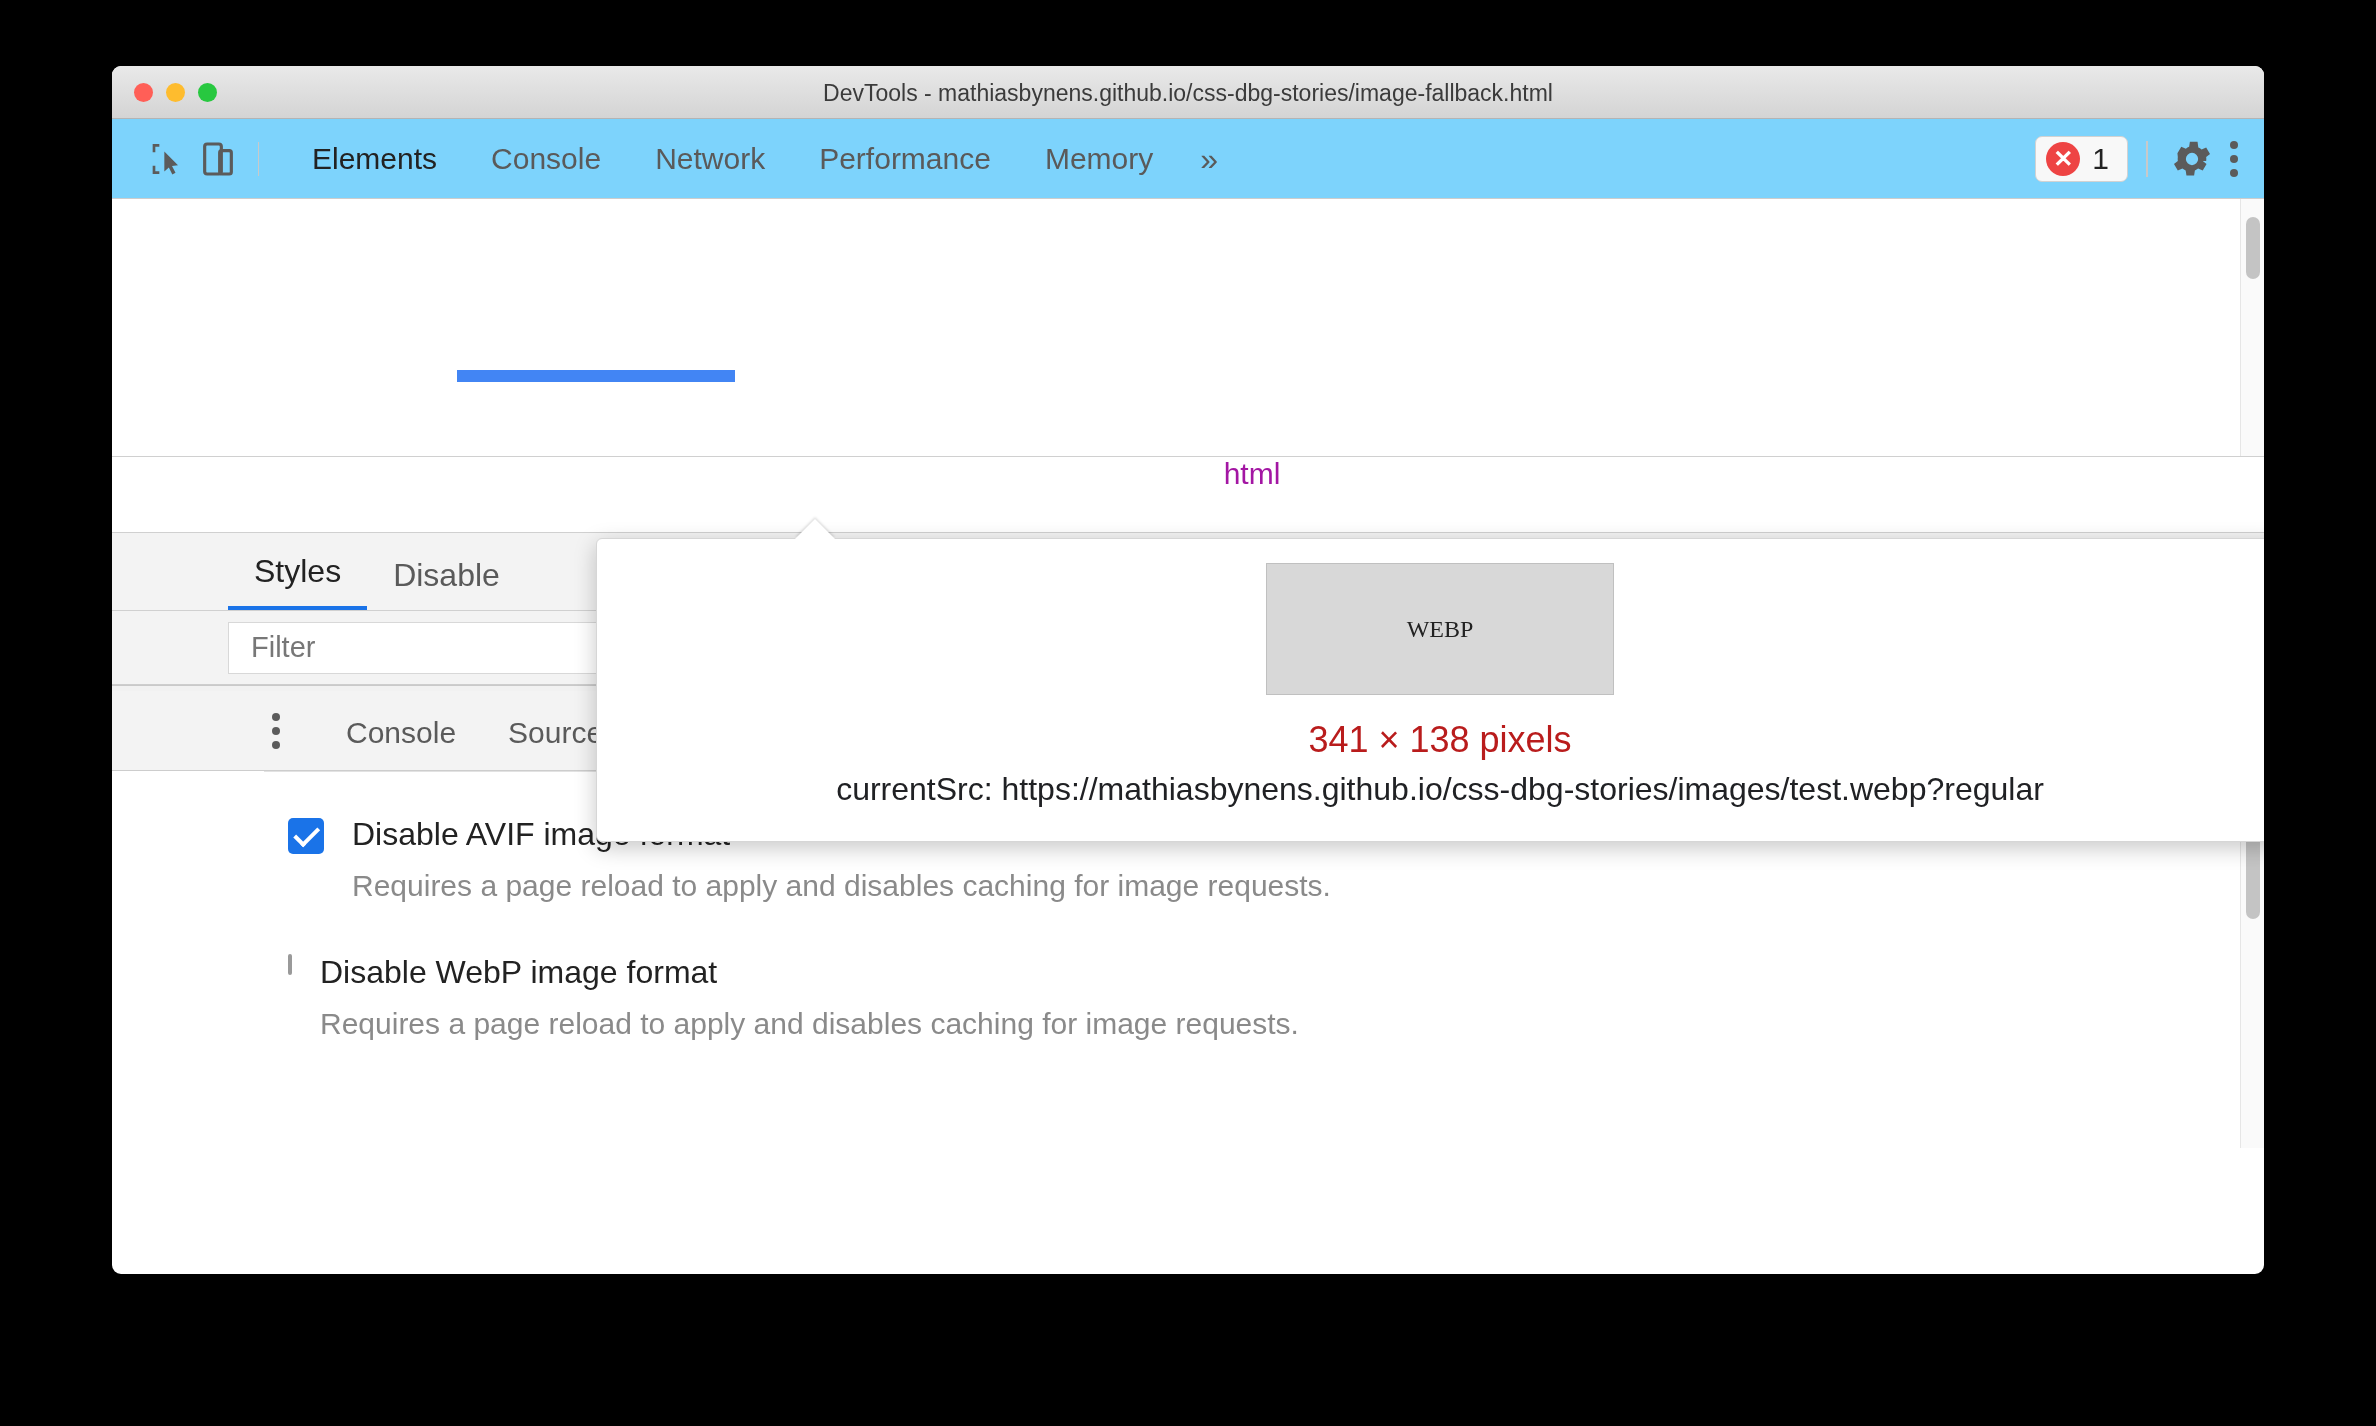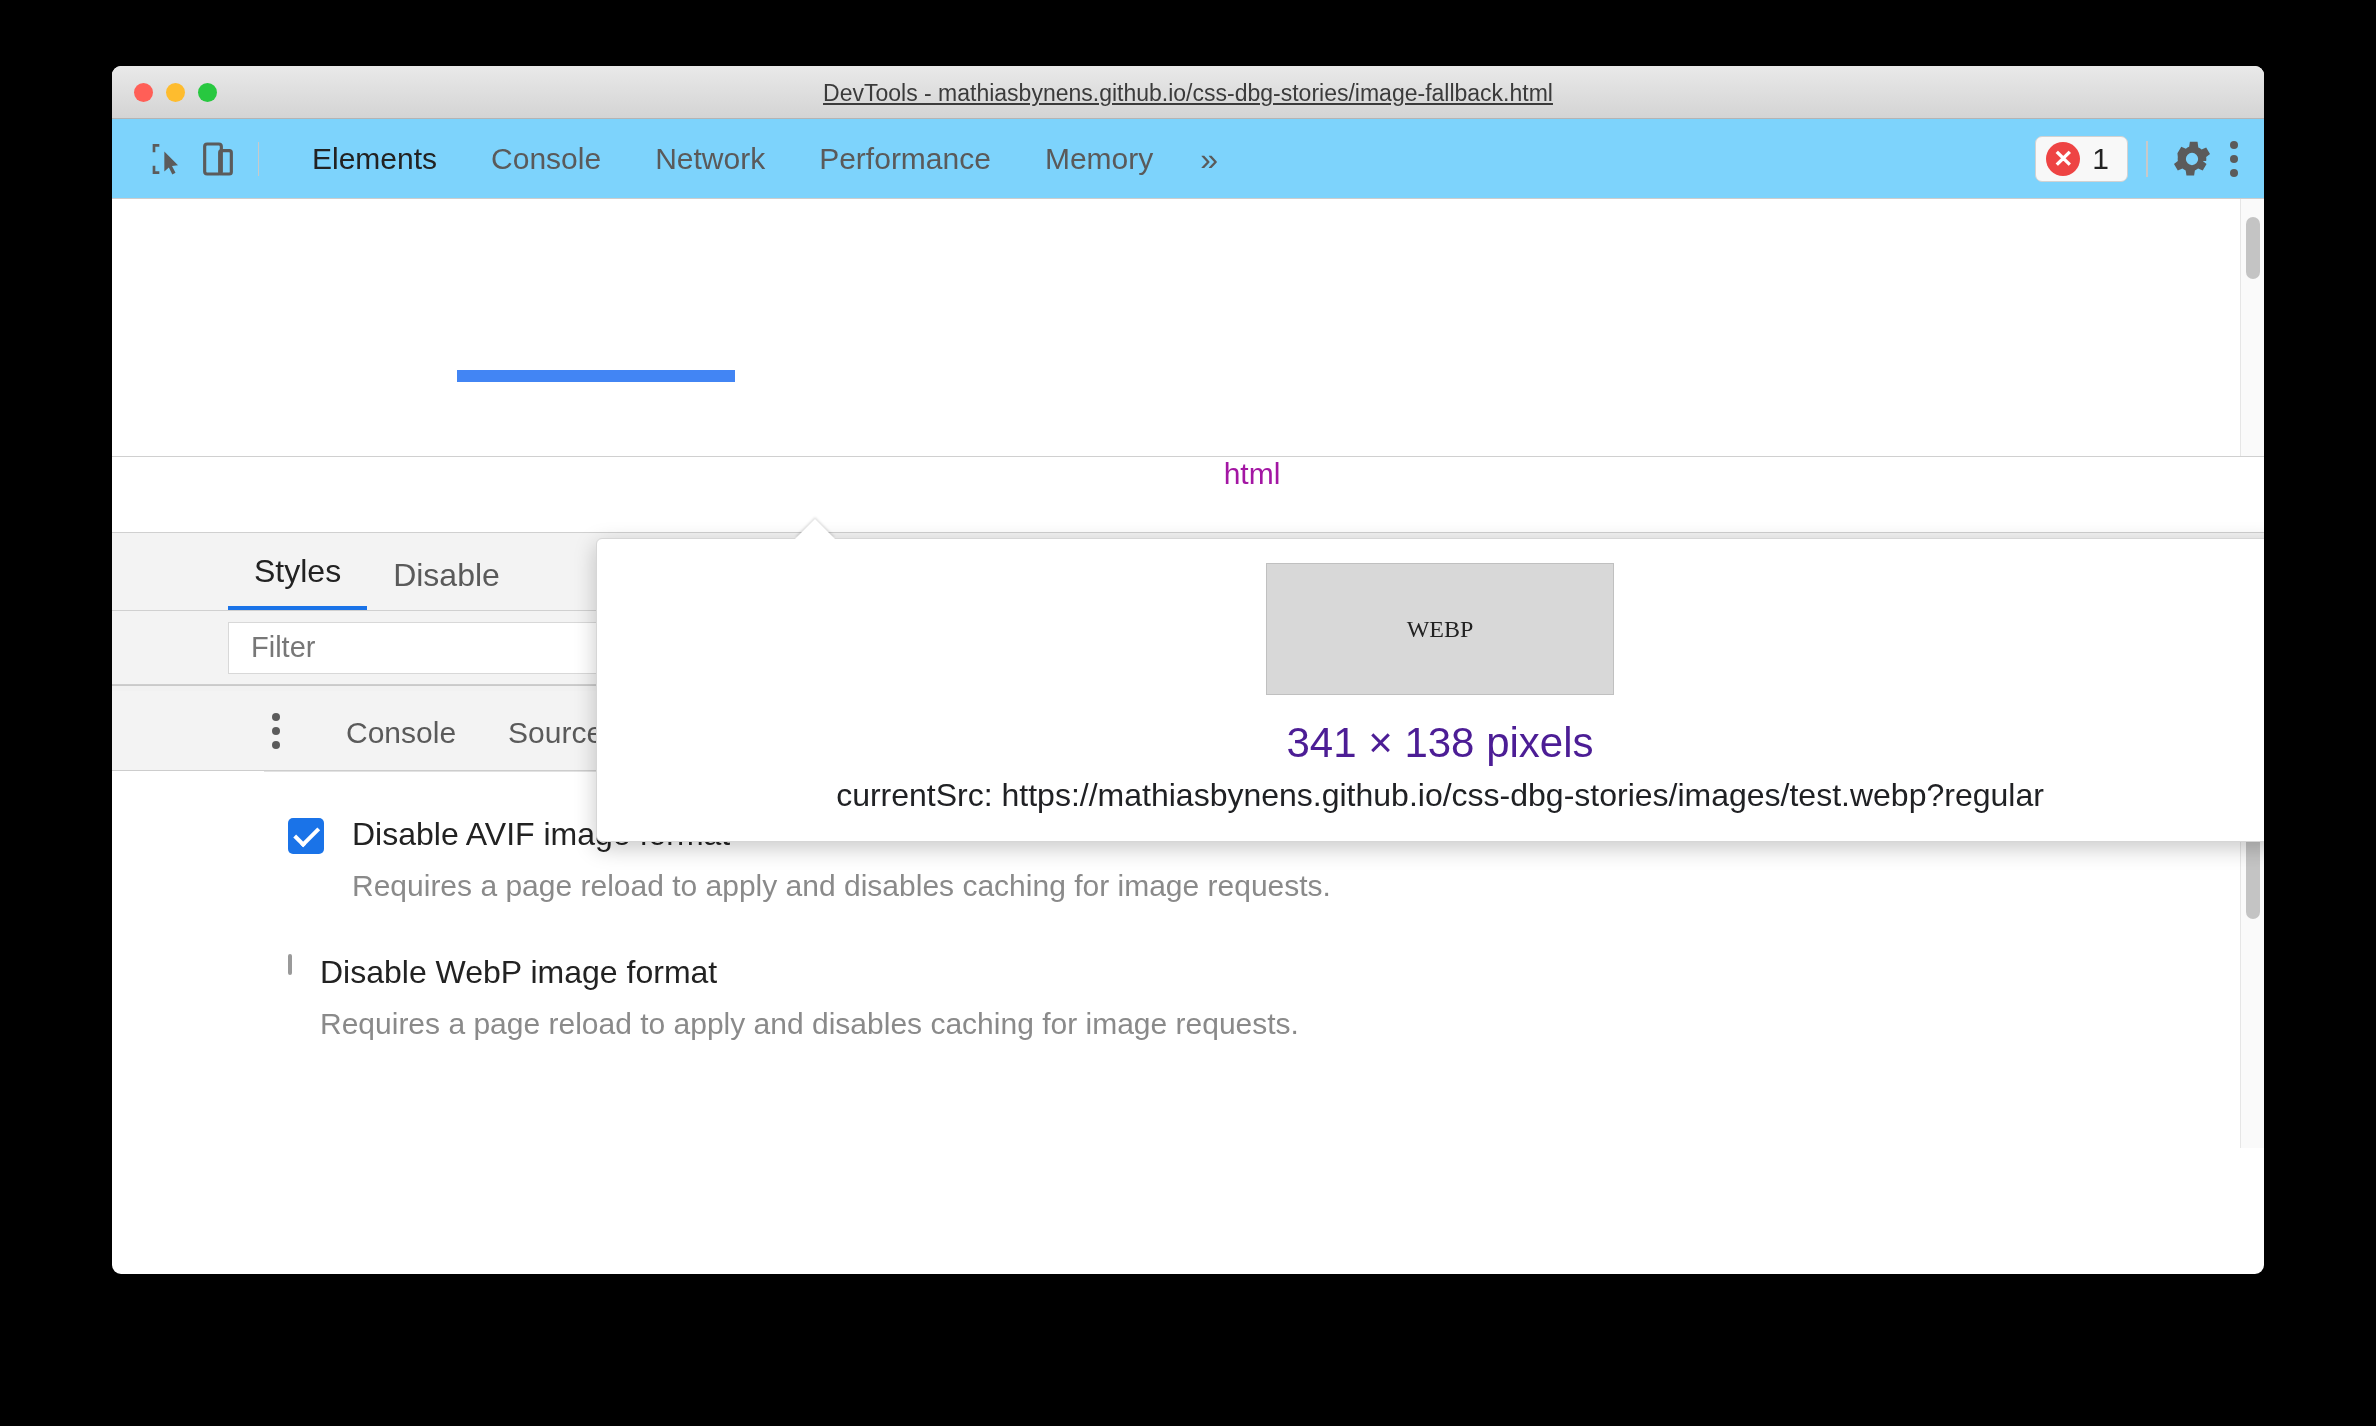--- a/index.html
+++ b/index.html
@@ -31,21 +31,20 @@
   .traffic { position: absolute; left: 22px; top: 17px; display: flex; gap: 13px; }
   .dot { width: 19px; height: 19px; border-radius: 50%; }
   .dot.red    { background: #ff5f57; }
   .dot.yellow { background: #febc2e; }
   .dot.green  { background: #28c840; }
   .win-title {
     position: absolute; left: 0; right: 0; top: 14px;
     text-align: center;
     font-size: 23px; color: #3b3b3b;
     font-family: "Liberation Sans", sans-serif;
-    text-decoration: underline;
   }
 
   
   .dt-toolbar {
     height: 80px;
     background: #7dd3fc;
     border-bottom: 1px solid #cdcdcd;
     display: flex; align-items: center;
     padding: 0 14px 0 28px;
   }
@@ -254,21 +253,21 @@
     border-bottom: 20px solid #fff;
     filter: drop-shadow(0 -2px 1px rgba(0,0,0,.12));
   }
   .thumb {
     width: 348px; height: 132px;
     background: #d8d8d8; border: 1px solid #c0c0c0;
     display: flex; align-items: center; justify-content: center;
     font-size: 24px; color: #222;
     font-family: Liberation Serif, serif;
   }
-  .tt-dims { font-size: 42px; color: #4c1d95; margin-top: 24px; }
+  .tt-dims { font-size: 36px; color: #b91c1c; margin-top: 24px; }
   .tt-src  { font-size: 32px; color: #202124; margin-top: 10px; white-space: nowrap; }
 
   
   .sb-track {
     position: absolute; right: 0; width: 24px;
     background: #fafafa; border-left: 1px solid #e6e6e6;
   }
   .sb-thumb {
     position: absolute; left: 5px; width: 14px;
     border-radius: 8px; background: #c4c4c4;

